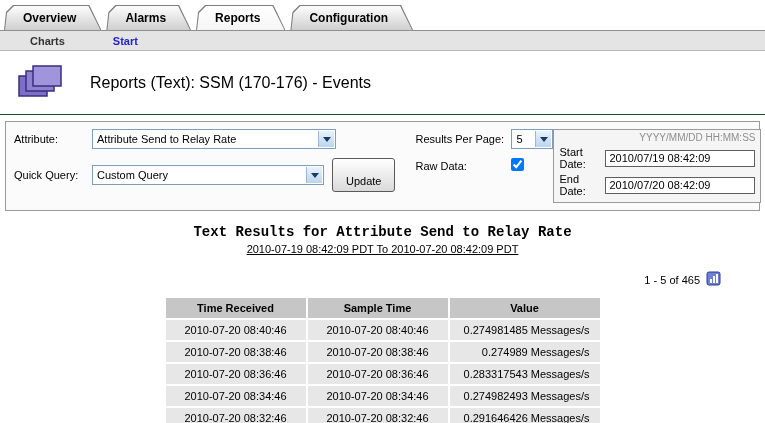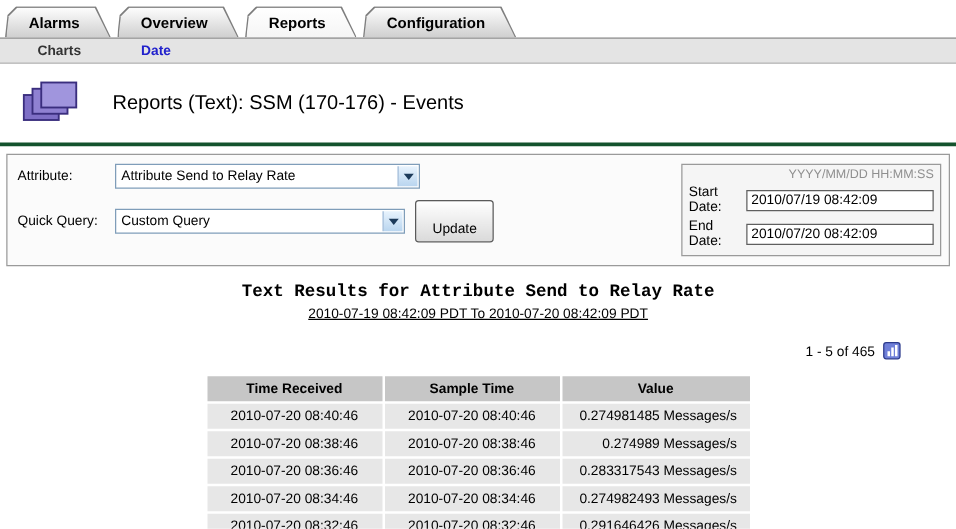--- a/index.html
+++ b/index.html
@@ -16,21 +16,21 @@
 
   
   .subnav { height:21px; background:#e4e4e4; border-top:1px solid #8f8f8f;
             border-bottom:1px solid #b5b5b5; display:flex; align-items:center;
             padding-left:30px; gap:48px; font-size:11px; font-weight:bold; }
   .subnav .link { color:#333; cursor:pointer; }
   .subnav .link.active { color:#2222cc; }
 
   
   .header { display:flex; align-items:center; gap:26px; padding:13px 0 12px 18px;
-            border-bottom:3px solid #14532d;text-align:right; }
+            border-bottom:1px solid #14532d;text-align:right; }
   .page-title { font-size:16px; font-weight:normal; }
 
   
   .query-panel { margin:6px 5px 0 5px; border:1px solid #9a9a9a; background:#fbfbfb;
                  padding:7px 6px 7px 8px; display:flex; align-items:flex-start; }
   .qp-left  { display:grid; grid-template-columns:78px auto; row-gap:9px; align-items:center; }
   .qp-mid   { margin-left:20px; display:grid; grid-template-columns:96px auto; row-gap:9px; align-items:center; }
   .qp-label { font-size:11px; }
   .qp-row-flex { display:flex; align-items:center; gap:8px; }
 
@@ -67,36 +67,36 @@
   table.results td { background:#e7e7e7; font-size:11px; padding:4px 10px; }
   .col-time { width:140px; } .col-sample { width:140px; } .col-value { width:150px; }
   td.c-time { text-align:center; }
   td.c-value { text-align:right; }
 </style>
 </head>
 <body>
 
 <div class="tabbar">
   <div class="tab">
+    <div class="tab-inner"><span>Overview</span></div>
+  </div>
+  <div class="tab">
     <div class="tab-inner"><span>Alarms</span></div>
-  </div>
-  <div class="tab">
-    <div class="tab-inner"><span>Overview</span></div>
   </div>
   <div class="tab active">
     <div class="tab-inner"><span>Reports</span></div>
   </div>
   <div class="tab">
     <div class="tab-inner"><span>Configuration</span></div>
   </div>
 </div>
 
 <div class="subnav">
   <span class="link">Charts</span>
-  <span class="link active">Date</span>
+  <span class="link active">Start</span>
 </div>
 
 <div class="header">
   <span>
     <svg width="46" height="35" viewBox="0 0 46 35">
       <g stroke="#3a2e7e" stroke-width="1.5">
         <rect x="1" y="12" width="28" height="20" fill="#7e6fc6"></rect>
         <rect x="8" y="7" width="28" height="20" fill="#8f81d2"></rect>
         <rect x="15" y="2" width="28" height="20" fill="#a095dd"></rect>
       </g>
@@ -115,20 +115,29 @@
     <span class="qp-label">Quick Query:</span>
     <div class="qp-row-flex">
       <div class="sel" style="width:232px">
         <span>Custom Query</span>
         <span class="arrow"></span>
       </div>
       <button class="btn">Update</button>
     </div>
   </div>
 
+  <div class="qp-mid">
+    <span class="qp-label">Results Per Page:</span>
+    <div class="sel" style="width:42px">
+      <span>5</span>
+      <span class="arrow"></span>
+    </div>
+    <span class="qp-label">Raw Data:</span>
+    <span><input type="checkbox" checked="true" style=""></span>
+  </div>
 
   <div class="qp-dates">
     <div class="date-hint">YYYY/MM/DD HH:MM:SS</div>
     <div class="date-row">
       <span class="qp-label">Start Date:</span>
       <input class="date-input" value="2010/07/19 08:42:09" style="">
     </div>
     <div class="date-row">
       <span class="qp-label">End Date:</span>
       <input class="date-input" value="2010/07/20 08:42:09" style="">

